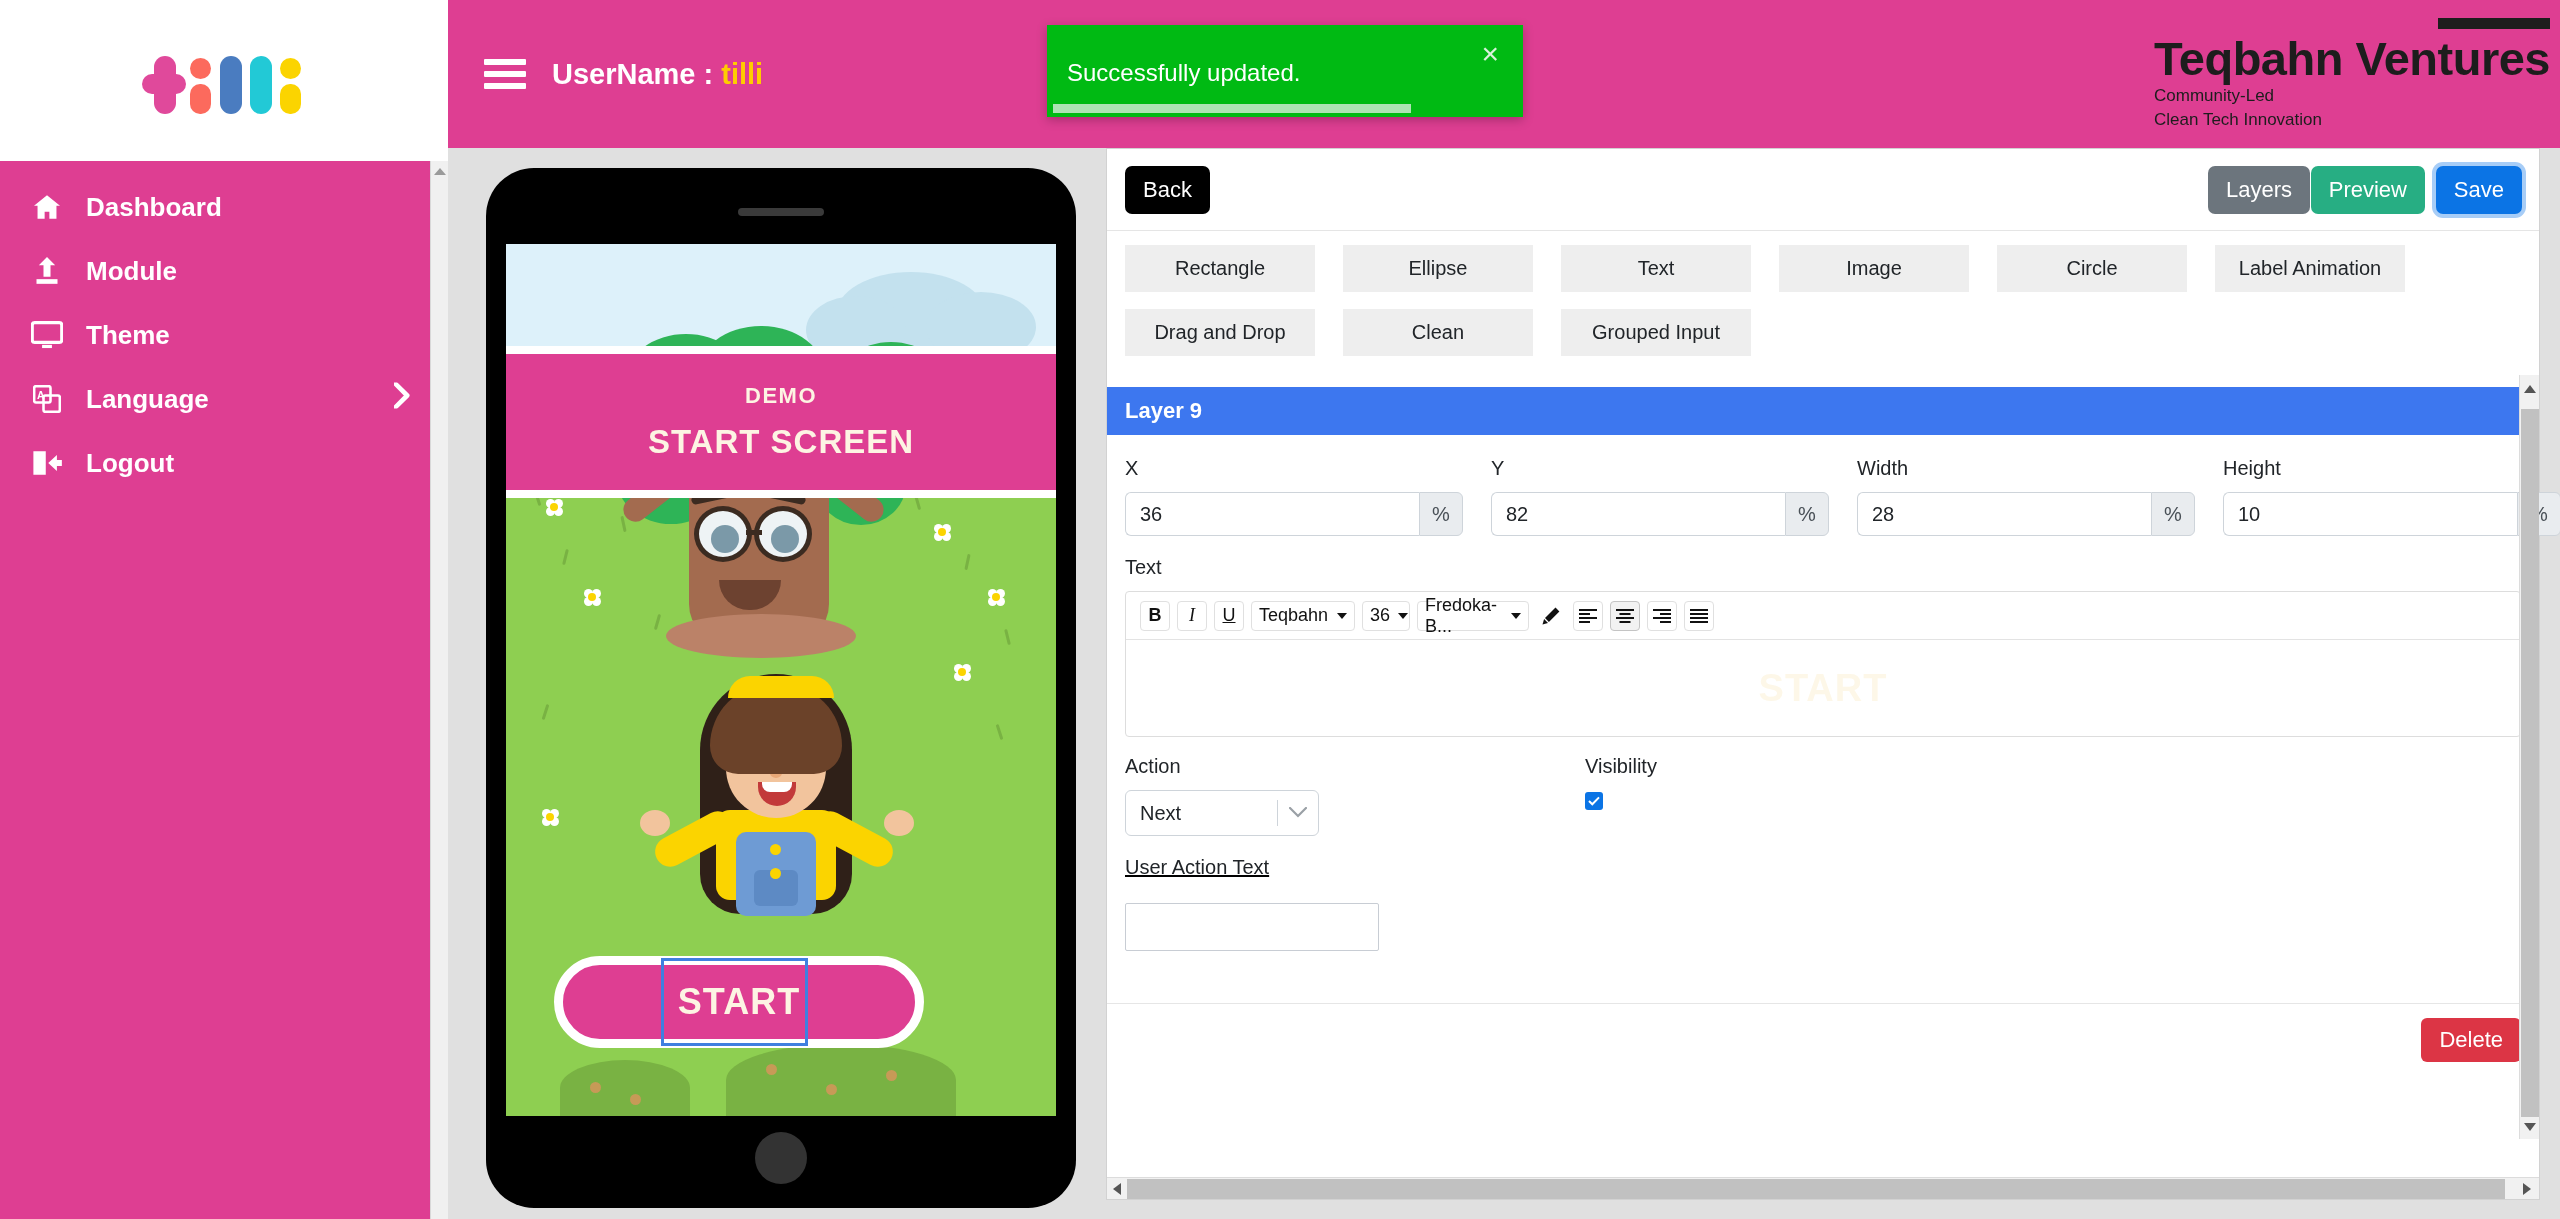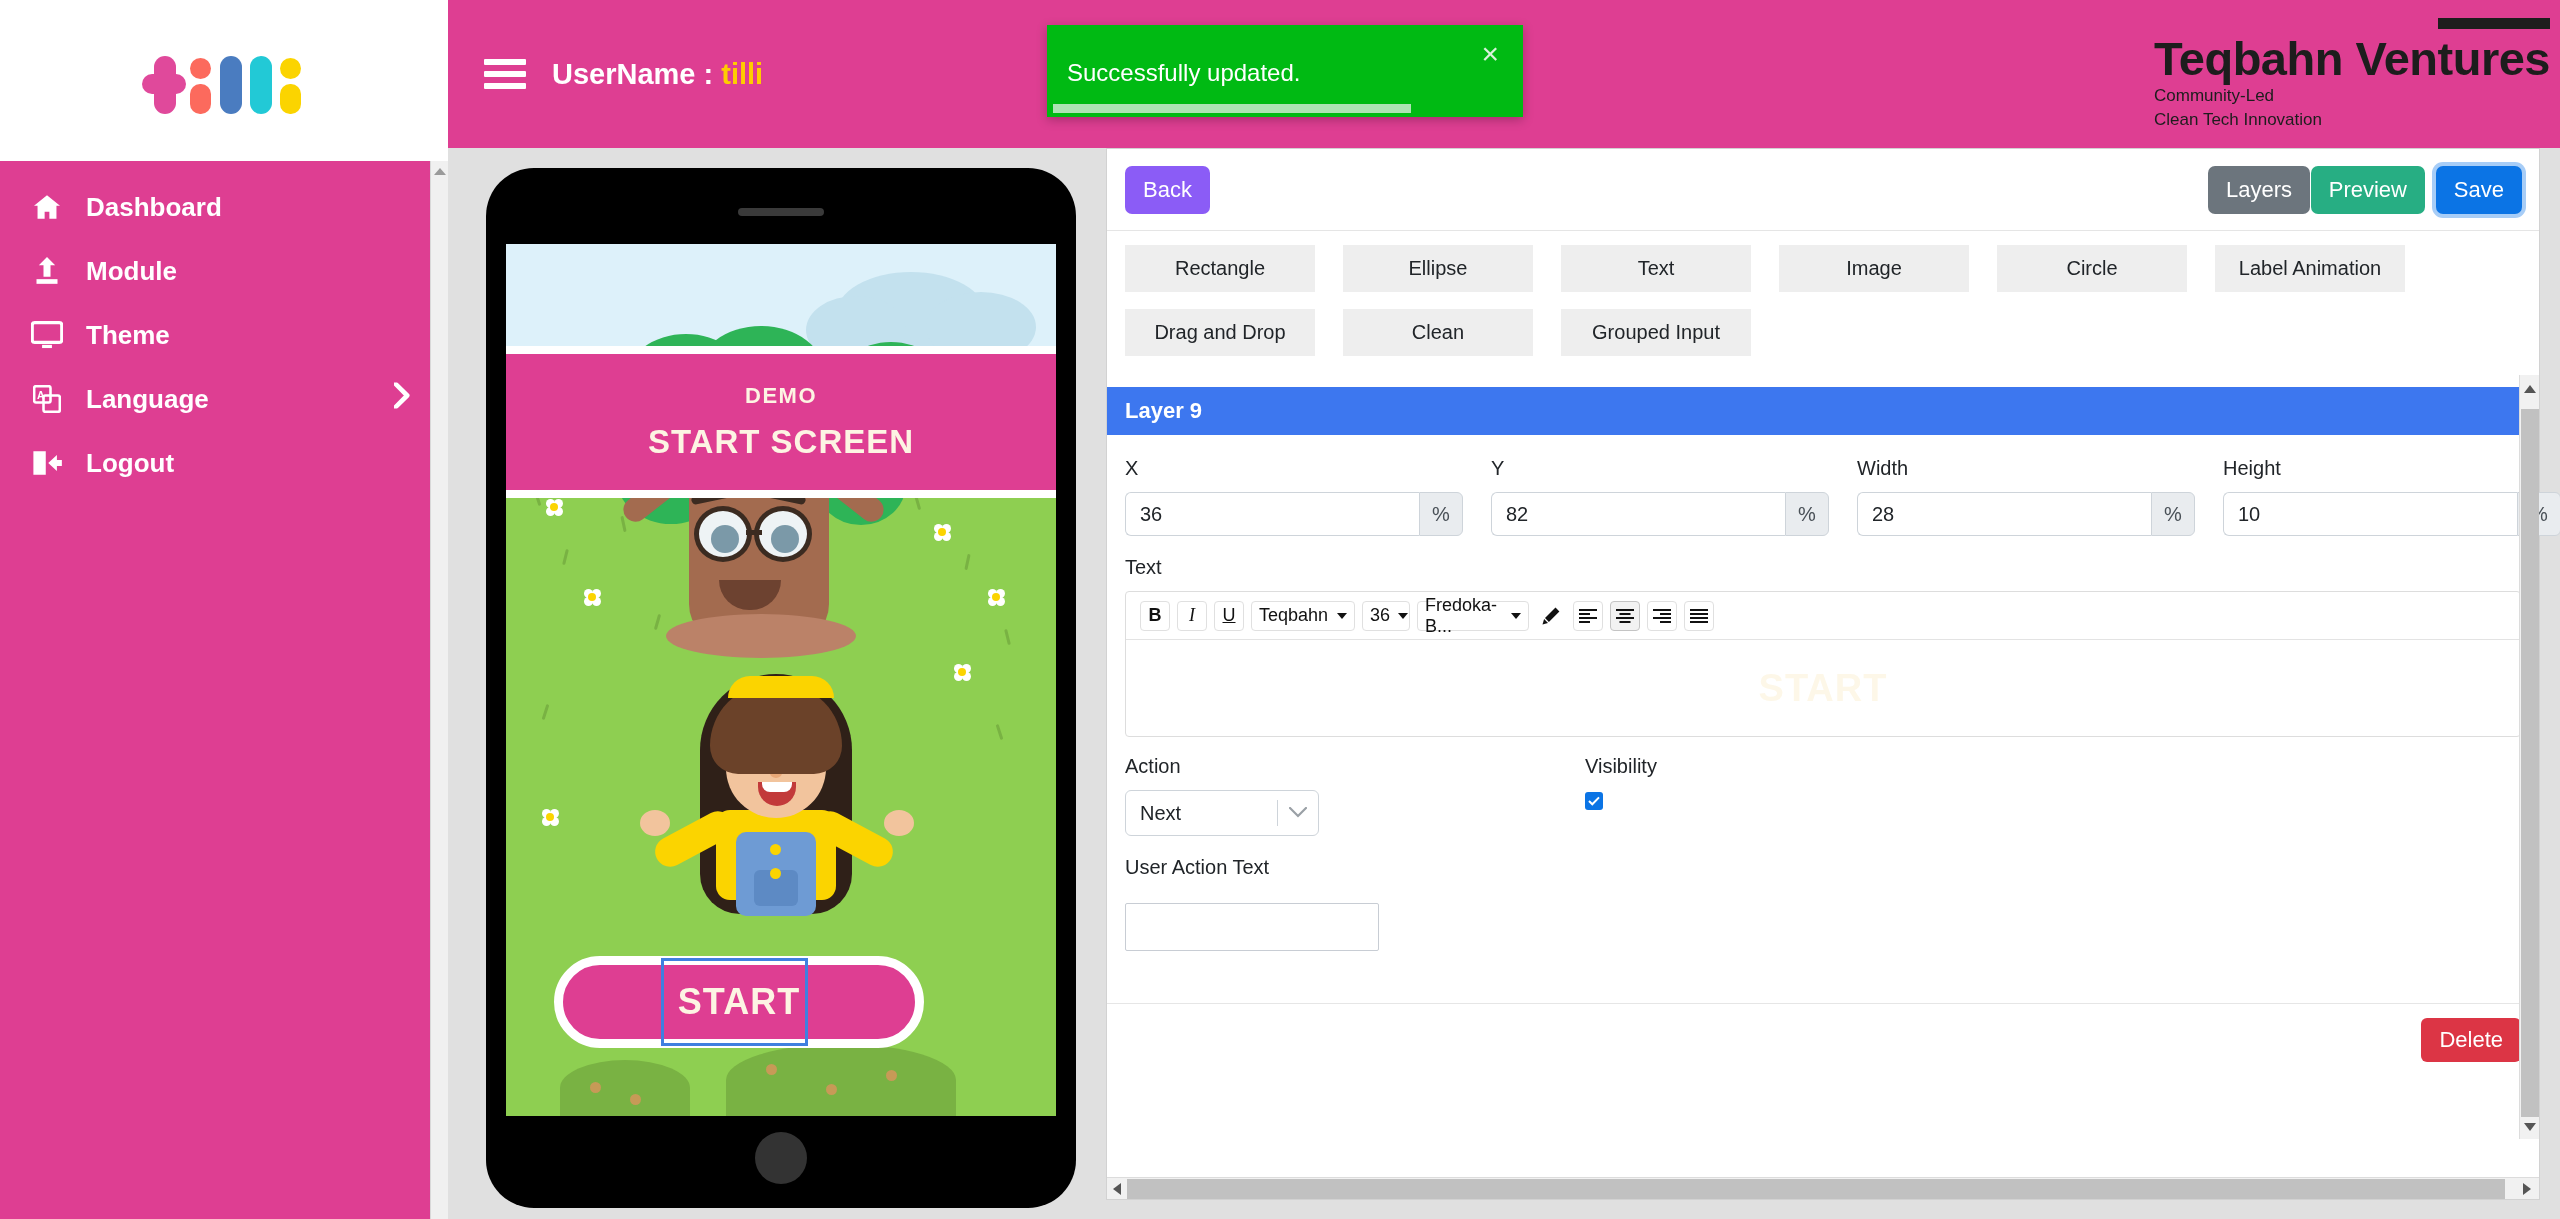--- a/index.html
+++ b/index.html
@@ -229,21 +229,21 @@
   .toolbar-top {
     position: relative; height: 82px;
     border-bottom: 1px solid #e5e5e5;
   }
   .btn {
     border: none; border-radius: 7px;
     font-family: "Liberation Sans", sans-serif;
     font-size: 22px; color: #ffffff; cursor: pointer;
     padding: 0 18px; height: 48px;
   }
-  .btn-back { position: absolute; left: 18px; top: 17px; background: #8b5cf6; }
+  .btn-back { position: absolute; left: 18px; top: 17px; background: #000000; }
   .btn-layers { position: absolute; right: 229px; top: 17px; background: #6c757d; }
   .btn-preview { position: absolute; right: 114px; top: 17px; background: #27ae83; }
   .btn-save { position: absolute; right: 17px; top: 17px; background: #0b74e5; box-shadow: 0 0 0 4px #a7cdf7; }
 
   .shape-grid { padding: 14px 0 6px 18px; }
   .shape-row { display: flex; gap: 28px; margin-bottom: 17px; }
   .shape-btn {
     width: 190px; height: 47px;
     background: #eeeeee; border: none;
     font-family: "Liberation Sans", sans-serif; font-size: 20px; color: #212529;
@@ -314,21 +314,21 @@
   .sel-action .arr { width: 40px; display: flex; align-items: center; justify-content: center; color: #9aa0a6; font-size: 18px; }
 
   .checkbox {
     margin-top: 14px; width: 18px; height: 18px;
     background: #0b74e5; border-radius: 3px;
     display: flex; align-items: center; justify-content: center;
     cursor: pointer;
   }
   .checkbox svg { display: block; }
 
-  .uat-section { padding: 20px 18px 0 18px; }
+  .uat-section { padding: 20px 18px 0 18px; text-decoration: underline; }
   .uat-input {
     margin-top: 12px; width: 254px; height: 48px;
     border: 1px solid #c8cdd4; border-radius: 2px; background: #ffffff;
     font-family: "Liberation Sans", sans-serif; font-size: 20px; padding: 0 12px;
     outline: none;
   }
 
   .footer-sep { margin-top: 52px; border-top: 1px solid #e6e6e6; }
   .footer-row { position: relative; height: 76px; }
   .btn-delete {

